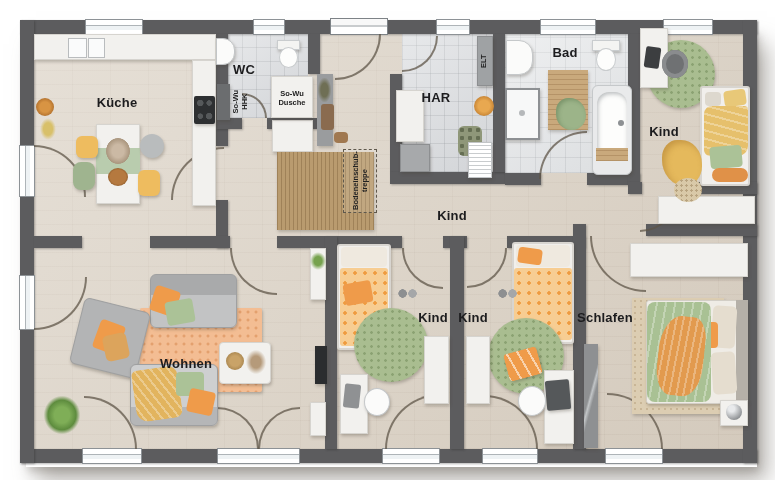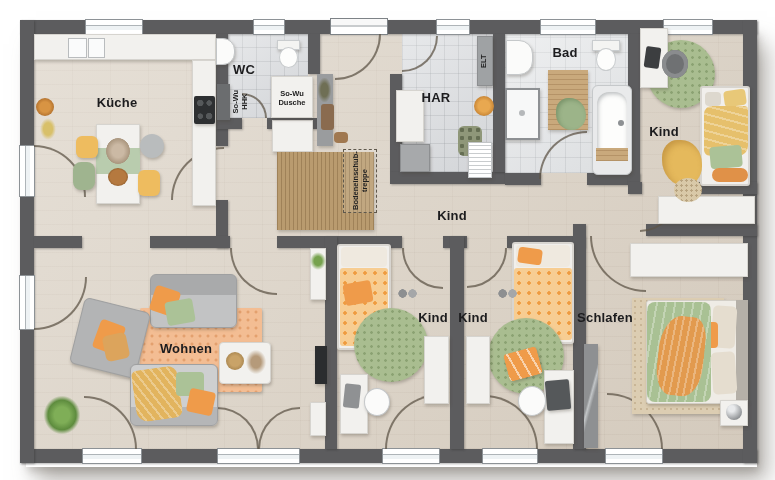--- a/index.html
+++ b/index.html
@@ -272,17 +272,17 @@
   <div class="abs white-f furn" style="left:720px;top:400px;width:28px;height:26px;"></div>
   <div class="abs" style="left:726px;top:404px;width:16px;height:16px;background:radial-gradient(circle at 35% 30%,#e8eaec 20%,#8d9093 75%);border-radius:50%;"></div>
   <div class="abs furn" style="left:584px;top:344px;width:14px;height:104px;background:linear-gradient(105deg,#8e9092 45%,#c2c5c7 50%,#8e9092 58%);"></div>
 
   <div class="abs room-label" style="left:77px;top:95px;width:80px;">Küche</div>
   <div class="abs room-label" style="left:224px;top:62px;width:40px;z-index:41;">WC</div>
   <div class="abs room-label" style="left:406px;top:90px;width:60px;">HAR</div>
   <div class="abs room-label" style="left:535px;top:45px;width:60px;">Bad</div>
   <div class="abs room-label" style="left:634px;top:124px;width:60px;">Kind</div>
   <div class="abs room-label" style="left:417px;top:208px;width:70px;">Kind</div>
-  <div class="abs room-label" style="left:146px;top:341px;width:80px;">Wohnen</div>
+  <div class="abs room-label" style="left:146px;top:356px;width:80px;">Wohnen</div>
   <div class="abs room-label" style="left:403px;top:310px;width:60px;">Kind</div>
   <div class="abs room-label" style="left:443px;top:310px;width:60px;">Kind</div>
   <div class="abs room-label" style="left:560px;top:310px;width:90px;">Schlafen</div>
 </div>
 
 </body></html>

